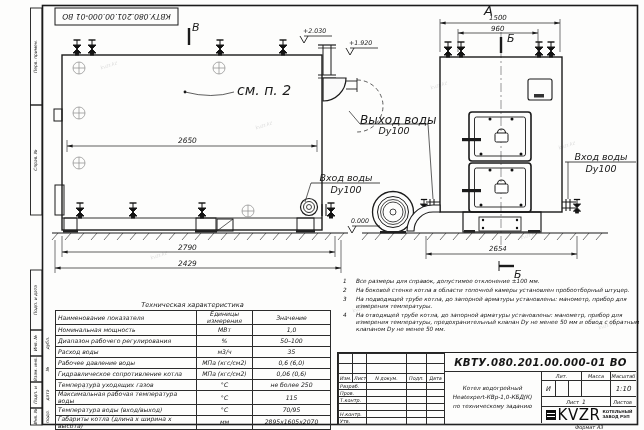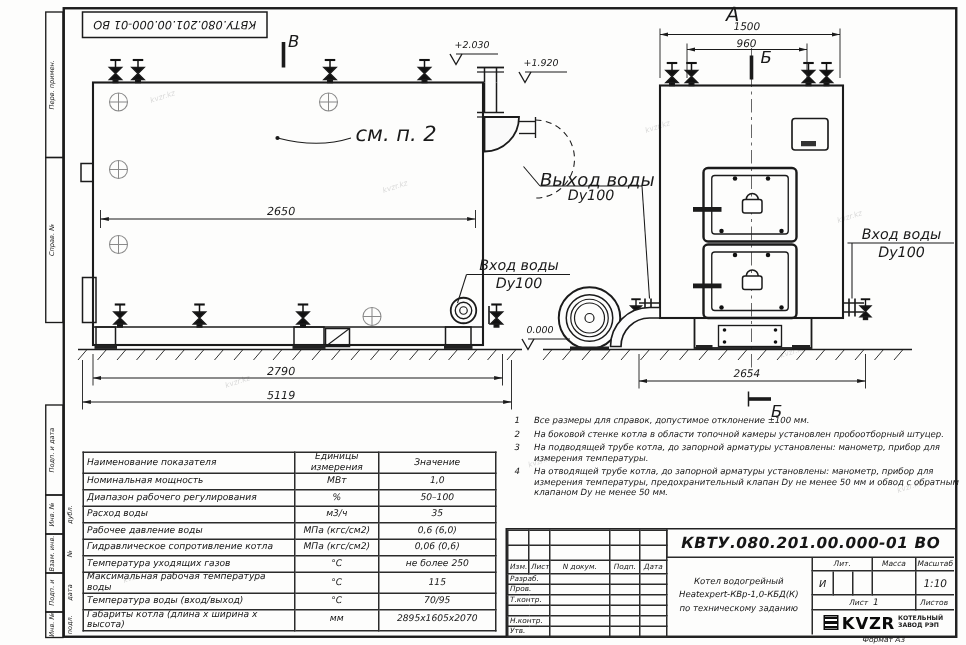--- a/index.html
+++ b/index.html
@@ -38,21 +38,21 @@
         font-style:italic;font-weight:600;letter-spacing:.4px;box-sizing:border-box;}
   .namecell{position:absolute;left:106px;top:19px;width:97px;height:51px;box-sizing:border-box;
             display:flex;flex-direction:column;justify-content:center;text-align:center;
             font-size:5.7px;font-style:italic;line-height:1.55;}
   .rs{position:absolute;box-sizing:border-box;border-left:.9px solid #2b2b2b;border-bottom:.9px solid #2b2b2b;
       font-size:5px;font-style:italic;text-align:center;overflow:hidden;}
   .logo{position:absolute;left:203px;top:54px;width:95px;height:16px;border-left:.9px solid #2b2b2b;
         box-sizing:border-box;display:flex;align-items:center;justify-content:center;gap:2px;}
   .logo-icon{width:10px;height:10px;border:1px solid #0c0c0c;box-sizing:border-box;
              background:repeating-linear-gradient(#0c0c0c 0 1.6px,#fff 1.6px 3.1px);}
-  .logo-kvzr{font-weight:bold;font-size:11px;letter-spacing:.5px;color:#0a0a0a;}
+  .logo-kvzr{font-weight:normal;font-size:15px;letter-spacing:.5px;color:#0a0a0a;}
   .logo-org{font-size:4.1px;font-weight:bold;line-height:1.2;text-align:left;color:#222;}
   
   .notes{position:absolute;left:343px;top:278px;width:297px;}
   .note{display:flex;font-size:5.7px;font-style:italic;line-height:1.28;margin-bottom:1.5px;}
   .note .n{width:13px;flex:none;}
 </style>
 </head>
 <body>
 
 <div class="sheet">
@@ -280,21 +280,21 @@
   <div class="t" style="left:514px;top:269px;font-size:11px">Б</div>
 
   <div class="t" style="left:303px;top:27.5px;font-size:6.3px">+2.030</div>
   <div class="t" style="left:349px;top:39.5px;font-size:6.3px">+1.920</div>
   <div class="t" style="left:351px;top:217.5px;font-size:6.3px">0.000</div>
 
   <div class="t" style="left:237px;top:83px;font-size:14px">см. п. 2</div>
 
   <div class="t" style="left:178px;top:137px;font-size:7.4px">2650</div>
   <div class="t" style="left:178px;top:243.5px;font-size:7.4px">2790</div>
-  <div class="t" style="left:178px;top:259.5px;font-size:7.4px">5119</div>
+  <div class="t" style="left:178px;top:259.5px;font-size:7.4px">2429</div>
   <div class="t" style="left:489px;top:14.5px;font-size:7px">1500</div>
   <div class="t" style="left:491px;top:25.5px;font-size:7px">960</div>
   <div class="t" style="left:489px;top:245.5px;font-size:7px">2654</div>
 
   <div class="t ctr" style="left:360px;top:114px;width:68px;font-size:12px">Выход воды</div>
   <div class="t ctr" style="left:360px;top:126px;width:68px;font-size:9.5px">Dy100</div>
   <div class="t ctr" style="left:311px;top:172.5px;width:70px;font-size:9.5px">Вход воды</div>
   <div class="t ctr" style="left:311px;top:185px;width:70px;font-size:9.5px">Dy100</div>
   <div class="t ctr" style="left:565px;top:151.5px;width:72px;font-size:9.5px">Вход воды</div>
   <div class="t ctr" style="left:565px;top:164px;width:72px;font-size:9.5px">Dy100</div>
@@ -320,20 +320,21 @@
       <span class="n">3</span>
       <span>На подводящей трубе котла, до запорной арматуры установлены: манометр, прибор для измерения температуры.</span>
     </div>
     <div class="note">
       <span class="n">4</span>
       <span>На отводящей трубе котла, до запорной арматуры установлены: манометр, прибор для измерения температуры, предохранительный клапан Dy не менее 50 мм и обвод с обратным клапаном Dy не менее 50 мм.</span>
     </div>
   </div>
 
   <div class="ttwrap">
+    <div class="tttitle">Техническая характеристика</div>
     <table class="tt">
       <colgroup>
           <col style="width:141px">
           <col style="width:56px">
           <col style="width:78px">
         </colgroup>
       <tbody>
           <tr class="hd">
         <td>Наименование показателя</td>
         <td class="c" style="white-space:normal;line-height:1.1">Единицы измерения</td>

